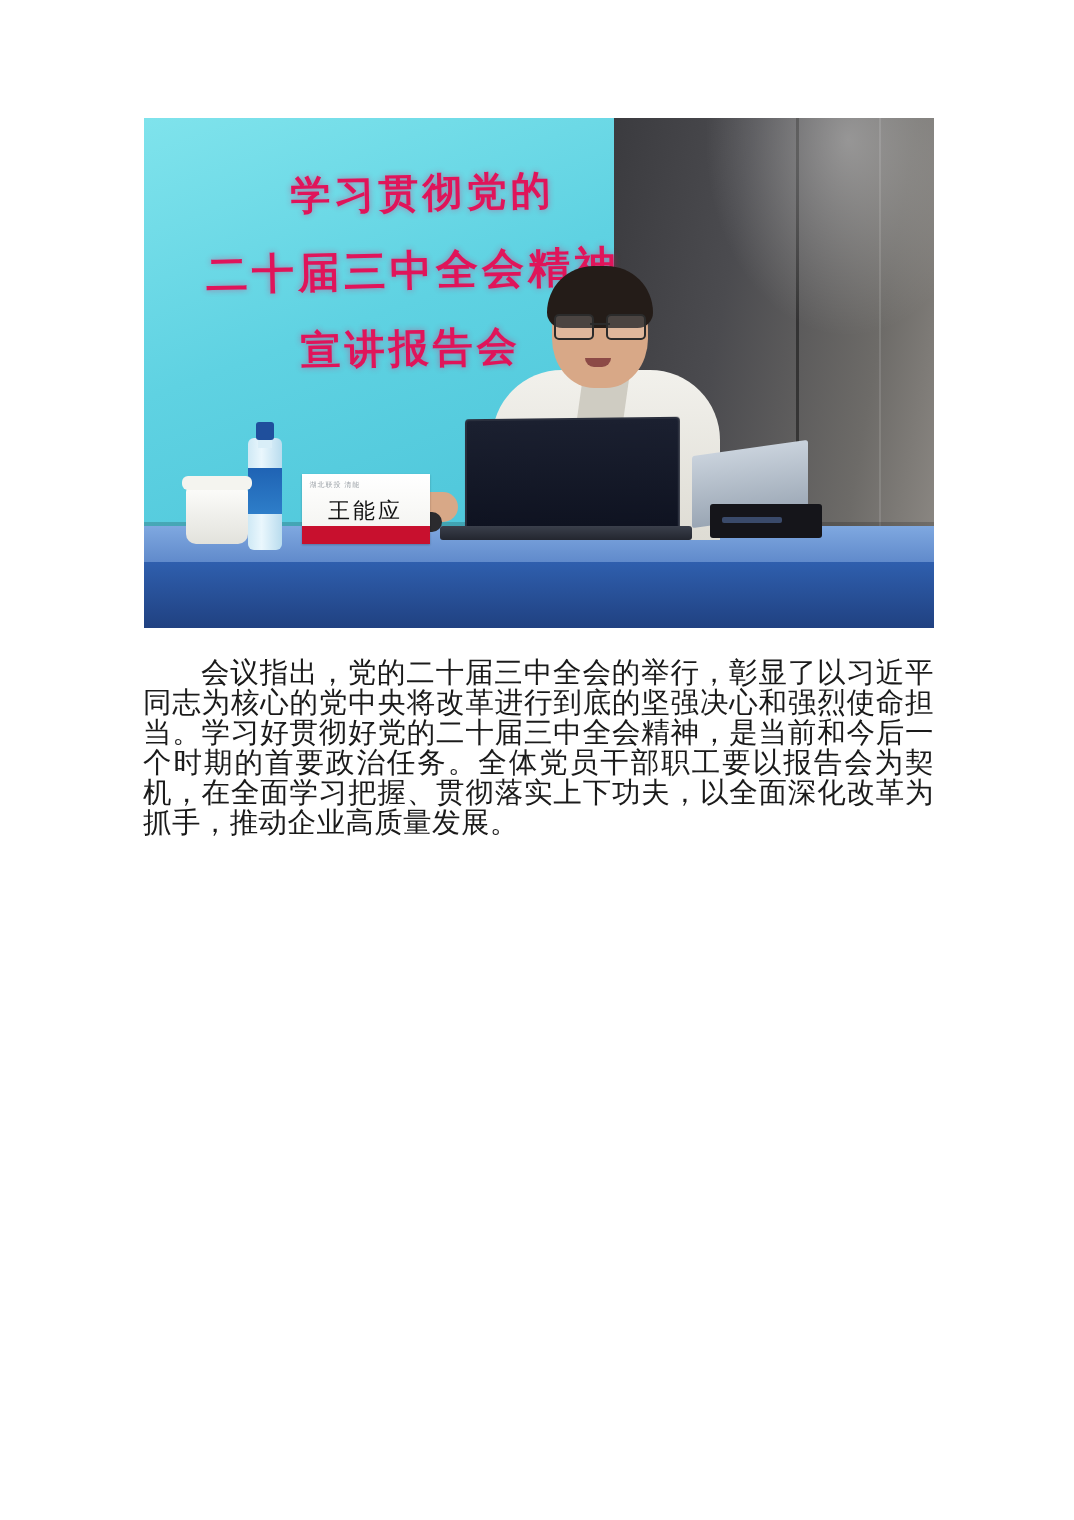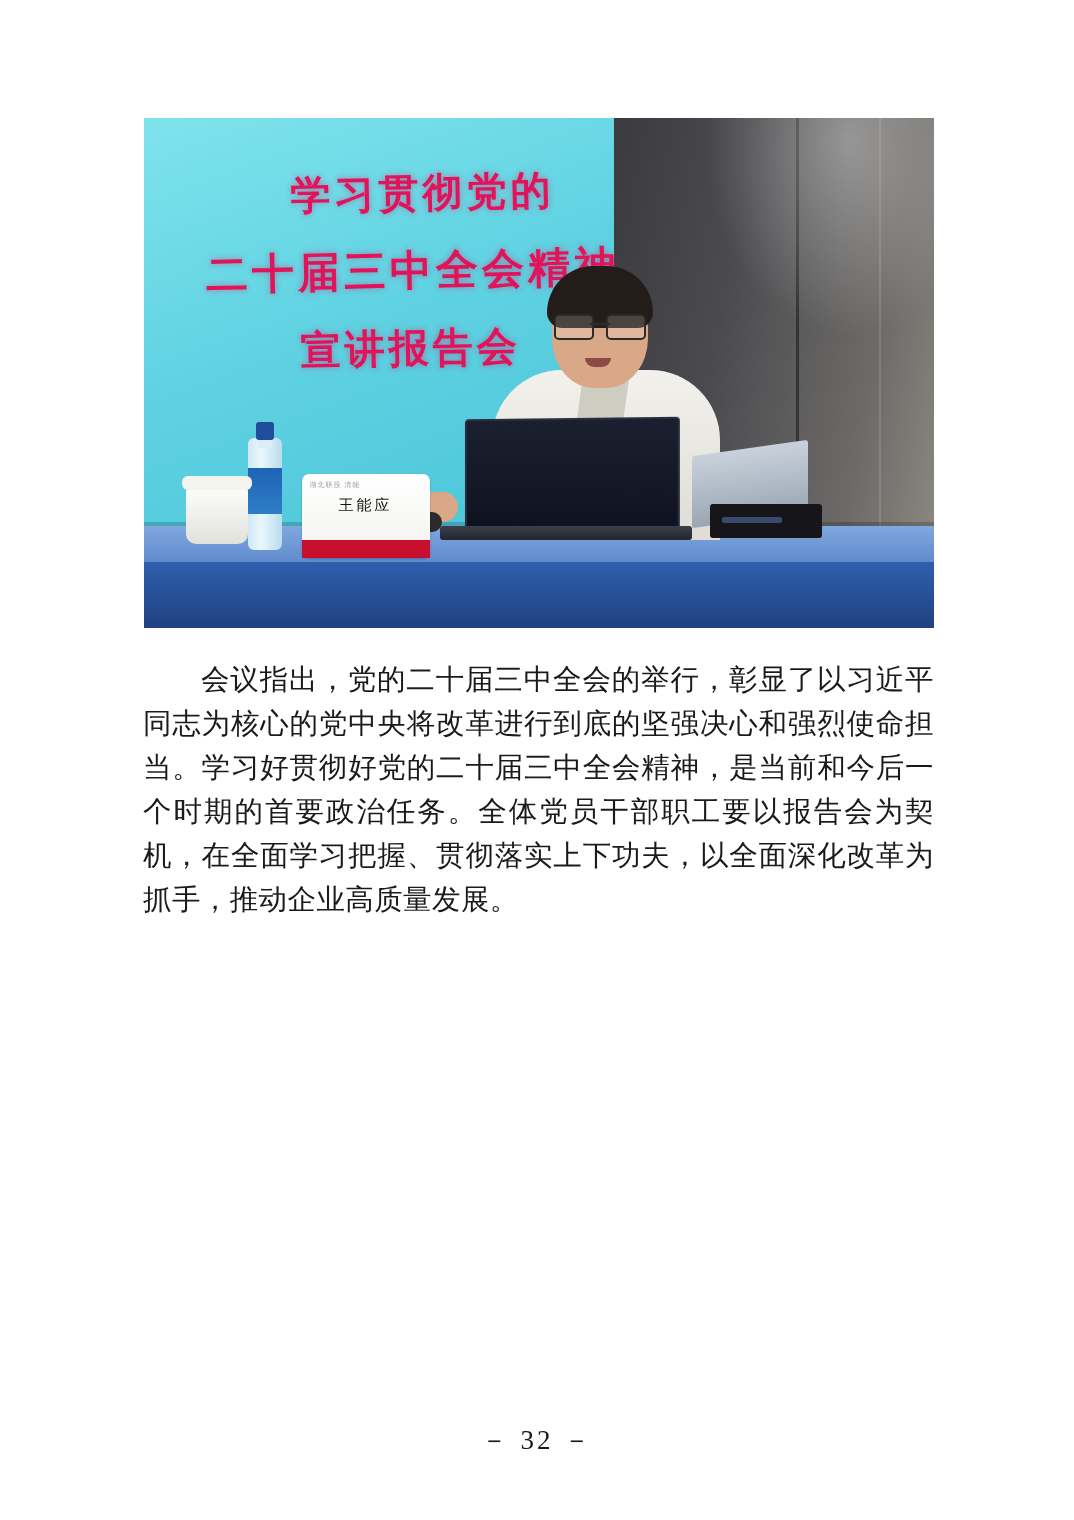--- a/index.html
+++ b/index.html
@@ -254,30 +254,30 @@
   .cup-lid {
     position: absolute;
     left: 38px; top: 358px;
     width: 70px; height: 14px;
     background: #f4f4ef;
     border-radius: 6px;
   }
   .nameplate {
     position: absolute;
     left: 158px; top: 356px;
-    width: 128px; height: 84px;
+    width: 128px; height: 70px;
     background: linear-gradient(#ffffff,#f2f2ee);
-    border-radius: 7px;
+    border-radius: 0;
     box-shadow: 0 1px 2px rgba(0,0,0,.25);
   }
   .nameplate .np-name {
     position: absolute;
     left: 0; right: 0; top: 22px;
     text-align: center;
-    font-size: 15px;
+    font-size: 22px;
     letter-spacing: 3px;
     color: #111;
     font-family: "Liberation Serif", "DejaVu Serif", serif;
   }
   .nameplate .np-ribbon {
     position: absolute;
     left: 0; right: 0; bottom: 0;
     height: 18px;
     background: #c8102e;
   }
@@ -289,21 +289,21 @@
     letter-spacing: 1px;
   }
 
   
   .body-text {
     margin-top: 30px;
   }
   p.para {
     margin: 0 0 4px 0;
     font-size: 28.5px;
-    line-height: 44px;
+    line-height: 30px;
     text-align: justify;
     text-justify: inter-ideograph;
     letter-spacing: 0.4px;
     text-indent: 58px;
   }
   .folio {
     position: absolute;
     left: 0; right: 0;
     bottom: 62px;
     text-align: center;
@@ -367,14 +367,13 @@
         <div class="np-name">王能应</div>
         <div class="np-ribbon"></div>
       </div>
     </div>
   </figure>
 
   <div class="body-text">
     <p class="para">会议指出，党的二十届三中全会的举行，彰显了以习近平同志为核心的党中央将改革进行到底的坚强决心和强烈使命担当。学习好贯彻好党的二十届三中全会精神，是当前和今后一个时期的首要政治任务。全体党员干部职工要以报告会为契机，在全面学习把握、贯彻落实上下功夫，以全面深化改革为抓手，推动企业高质量发展。</p>
   </div>
 
-  <div class="folio">－ 32 －</div>
 </div>
 
 </body></html>

